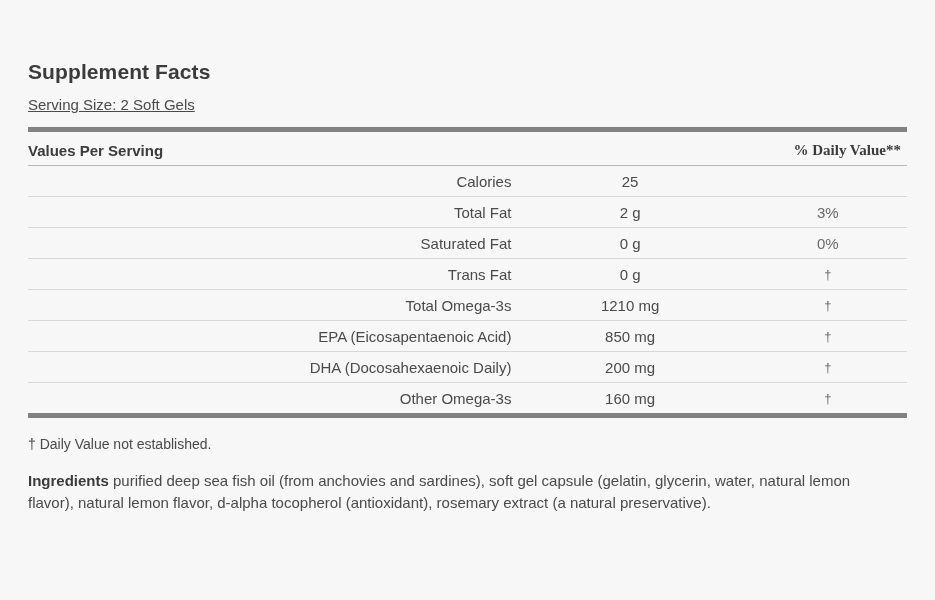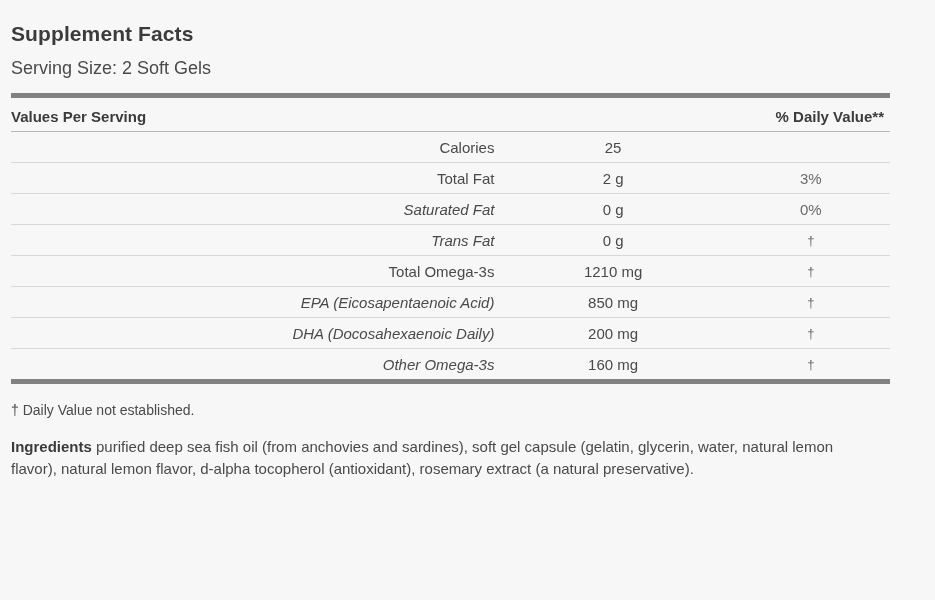--- a/index.html
+++ b/index.html
@@ -8,35 +8,37 @@
   }
   body {
     width: 935px;
     height: 600px;
     background: #f7f7f7;
     font-family: "Liberation Sans", sans-serif;
     color: #3d3d3d;
     -webkit-font-smoothing: antialiased;
   }
   .panel {
-    padding: 22px 28px 0 11px;
+    padding: 22px 28px 0 28px;
     box-sizing: border-box;
     width: 761px;
+    margin-top: 38px;
   }
   .title {
     font-size: 21px;
     font-weight: bold;
     color: #3b3b3b;
     letter-spacing: 0.1px;
     margin: 0 0 12px 0;
   }
   .serving {
-    font-size: 18px;
+    font-size: 15px;
     color: #4a4a4a;
     margin: 0 0 14px 0;
+    text-decoration: underline;
   }
   table.facts {
     width: 879px;
     border-collapse: collapse;
     table-layout: fixed;
   }
   table.facts col.c-name  { width: 55%; }
   table.facts col.c-amt   { width: 27%; }
   table.facts col.c-dv    { width: 18%; }
 
@@ -48,34 +50,34 @@
   }
   .hdr-row th {
     border-top: 5px solid #818181;
     border-bottom: 1px solid #b9b9b9;
     font-weight: bold;
     color: #3b3b3b;
     height: 30px;
     padding-top: 3px;
   }
   .hdr-row th.left  { text-align: left; }
-  .hdr-row th.right { text-align: right; padding-right: 6px; }
+  .hdr-row th.right { text-align: right; padding-right: 6px; font-family: Liberation Serif, serif; }
 
   .facts tbody tr td {
     border-bottom: 1px solid #d8d8d8;
     height: 30px;
   }
   .facts tbody tr.last-line td {
     border-bottom: 5px solid #818181;
   }
   .facts tbody tr.thick-top td {
     border-top: 1px solid #9a9a9a;
   }
   td.name    { text-align: right; padding-left: 2px; }
-  td.name.indent { padding-left: 26px; font-style: italic; }
+  td.name.indent { padding-left: 26px; }
   td.amount  { text-align: center; }
   td.dv      { text-align: center; color: #6a6a6a; }
   td.dv.dagger { font-size: 13px; }
 
   .footnotes {
     margin-top: 16px;
     font-size: 14px;
     color: #4a4a4a;
     line-height: 1.45;
   }

